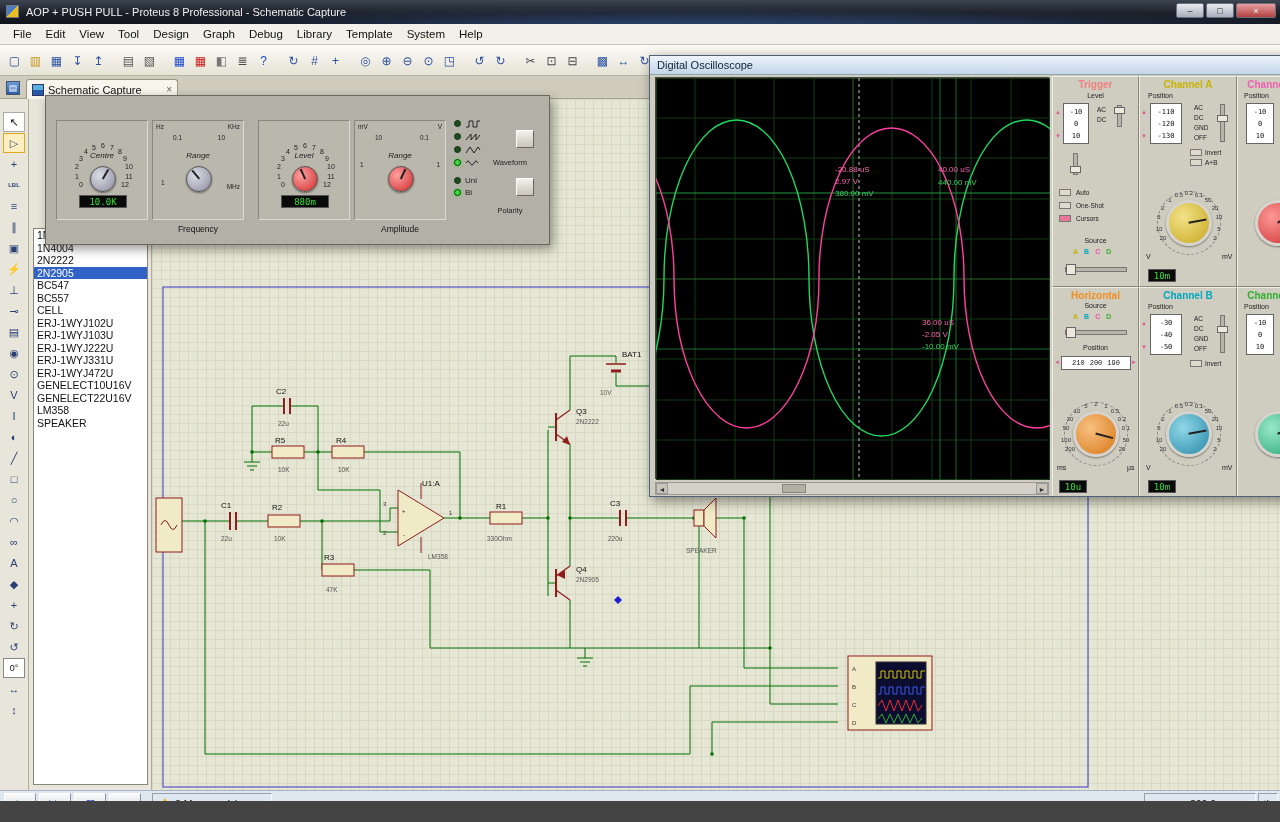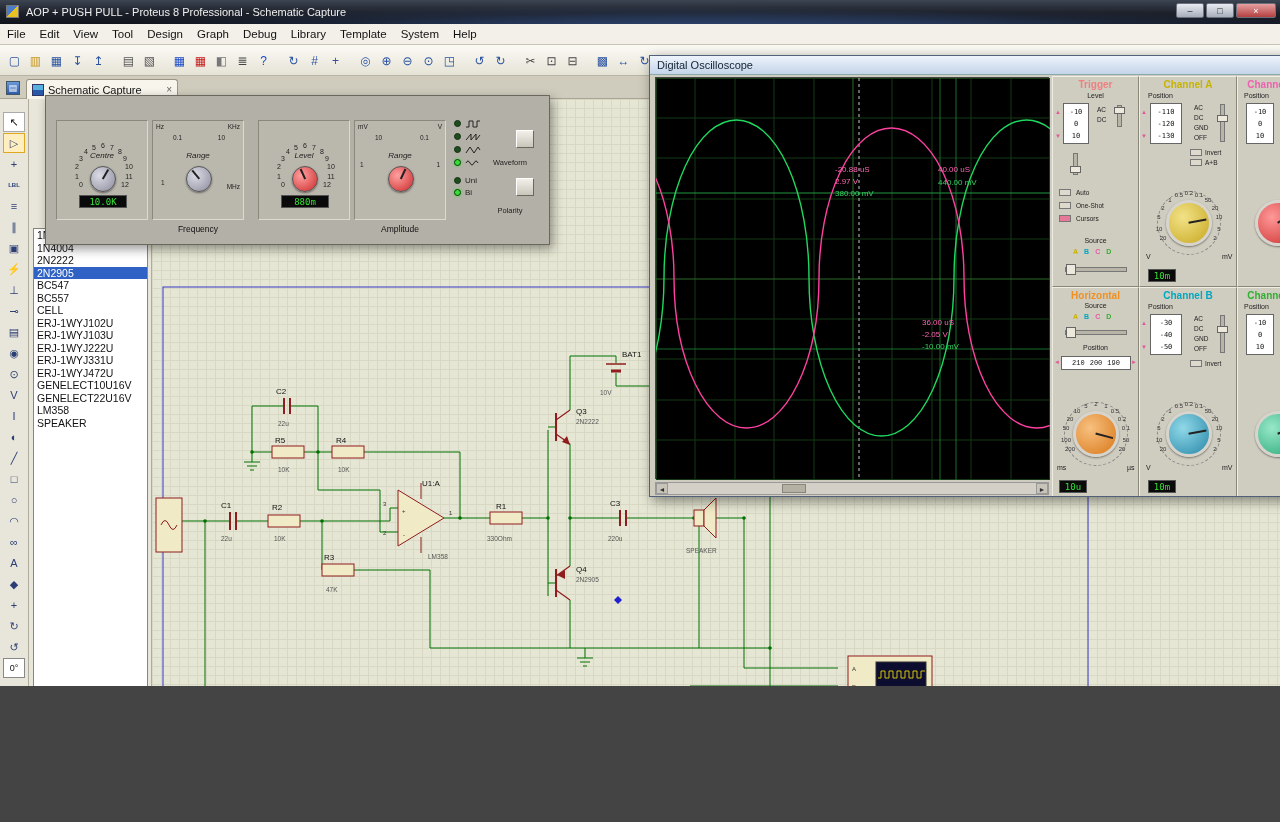--- a/index.html
+++ b/index.html
@@ -1,34 +1,34 @@
 <!DOCTYPE html>
 <html><head>
 <meta charset="utf-8">
 <style>
   *{margin:0;padding:0;box-sizing:border-box}
   body{font-family:"Liberation Sans",sans-serif;background:#444}
-  .screen{position:relative;width:1280px;height:686px;overflow:hidden;background:#e5e5e5;font-family:"Liberation Sans",sans-serif}
+  .screen{position:relative;width:1280px;height:801px;overflow:hidden;background:#e5e5e5;font-family:"Liberation Sans",sans-serif}
 
   
   .titlebar{position:absolute;left:0;top:0;width:1280px;height:24px;
     background:radial-gradient(ellipse at 620px 120%, rgba(80,130,220,.35), transparent 55%),
                radial-gradient(ellipse at 870px 120%, rgba(80,130,220,.30), transparent 45%),
                linear-gradient(#3d4452,#1c2029 55%,#10131a);
     color:#eee;font-size:11px;line-height:24px}
   .app-icon{position:absolute;left:6px;top:5px;width:13px;height:13px;border:1px solid #777;
     background:linear-gradient(135deg,#4a7cc8 50%,#e8c020 50%)}
   .tb-title{position:absolute;left:26px;top:0}
   .winbtns{position:absolute;right:4px;top:3px;display:flex;gap:2px}
   .wbtn{width:28px;height:15px;text-align:center;line-height:14px;font-size:9px;color:#222;
     background:linear-gradient(#e8ebf0,#a8afbc);border:1px solid #6a707c;border-radius:2px}
   .wbtn.close{width:40px;background:linear-gradient(#e8a0a0,#b34040);color:#fff}
 
   
-  .menubar{position:absolute;left:0;top:24px;width:1280px;height:21px;background:#f2f0e8;border-bottom:1px solid #c8c4b4;display:flex;align-items:flex-end;}
+  .menubar{position:absolute;left:0;top:24px;width:1280px;height:21px;background:#f2f0e8;border-bottom:1px solid #c8c4b4;display:flex;align-items:flex-end;padding-left:6px}
   .menu-item{font-size:11.5px;color:#111;padding:0 7px;line-height:20px}
   .toolbar{position:absolute;left:0;top:45px;width:1280px;height:31px;background:linear-gradient(#fbfaf5,#e6e3d6);border-bottom:1px solid #b8b4a4;display:flex;align-items:center;padding-left:5px;gap:2px}
   .tbtn{width:19px;height:19px;border:1px solid transparent;text-align:center;line-height:18px;font-size:12px}
   .tbtn[data-gap="1"]{margin-left:9px}
   .tabbar{position:absolute;left:0;top:76px;width:1280px;height:23px;background:#cfccbd;border-bottom:1px solid #a8a494}
   .home-icon{position:absolute;left:6px;top:5px;width:14px;height:14px;background:linear-gradient(#6a9ad8,#2c5aa8);border:1px solid #456;color:#fff;font-size:9px;text-align:center;line-height:13px}
   .tab{position:absolute;left:26px;top:3px;width:152px;height:20px;background:#f7f5ec;border:1px solid #9a9684;border-bottom:none;border-radius:3px 3px 0 0;display:flex;align-items:center;padding:0 5px;gap:4px}
   .tab-icon{width:12px;height:12px;background:linear-gradient(#58b0e0 50%,#2858a8 50%);border:1px solid #336;flex:none}
   .tab-label{font-size:11px;color:#111;white-space:nowrap}
   .tab-close{margin-left:auto;font-size:10px;color:#666}

